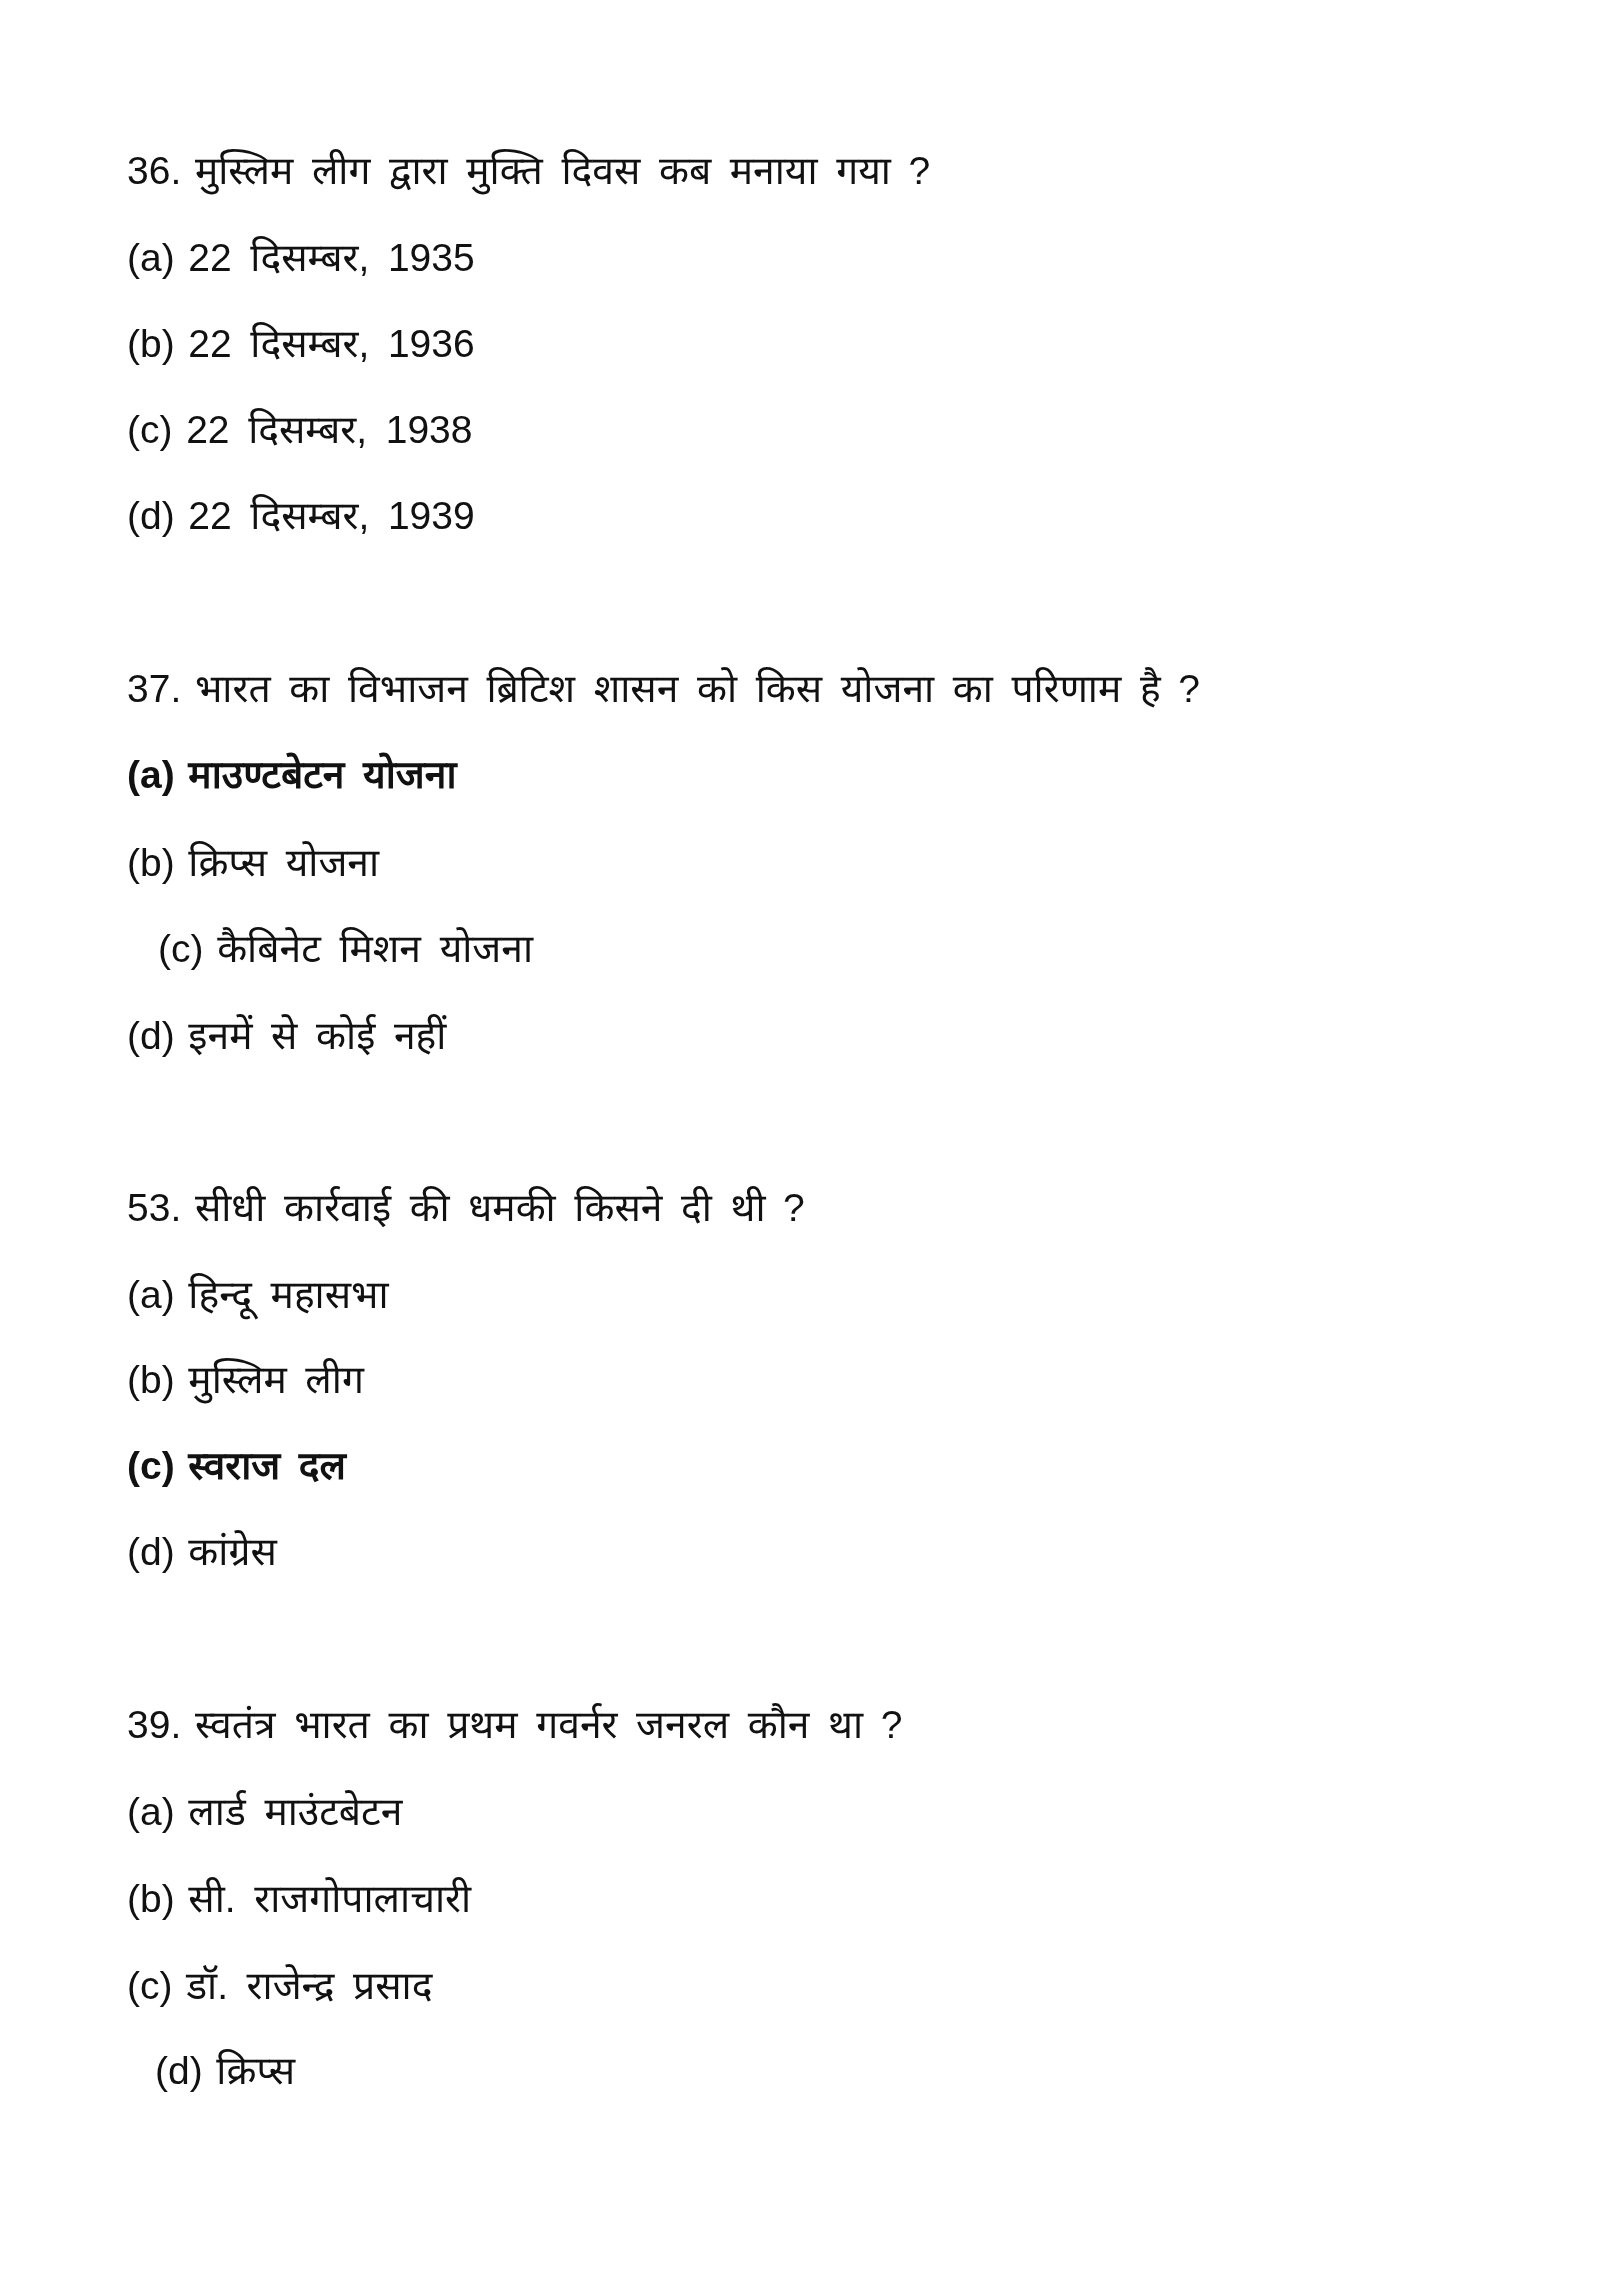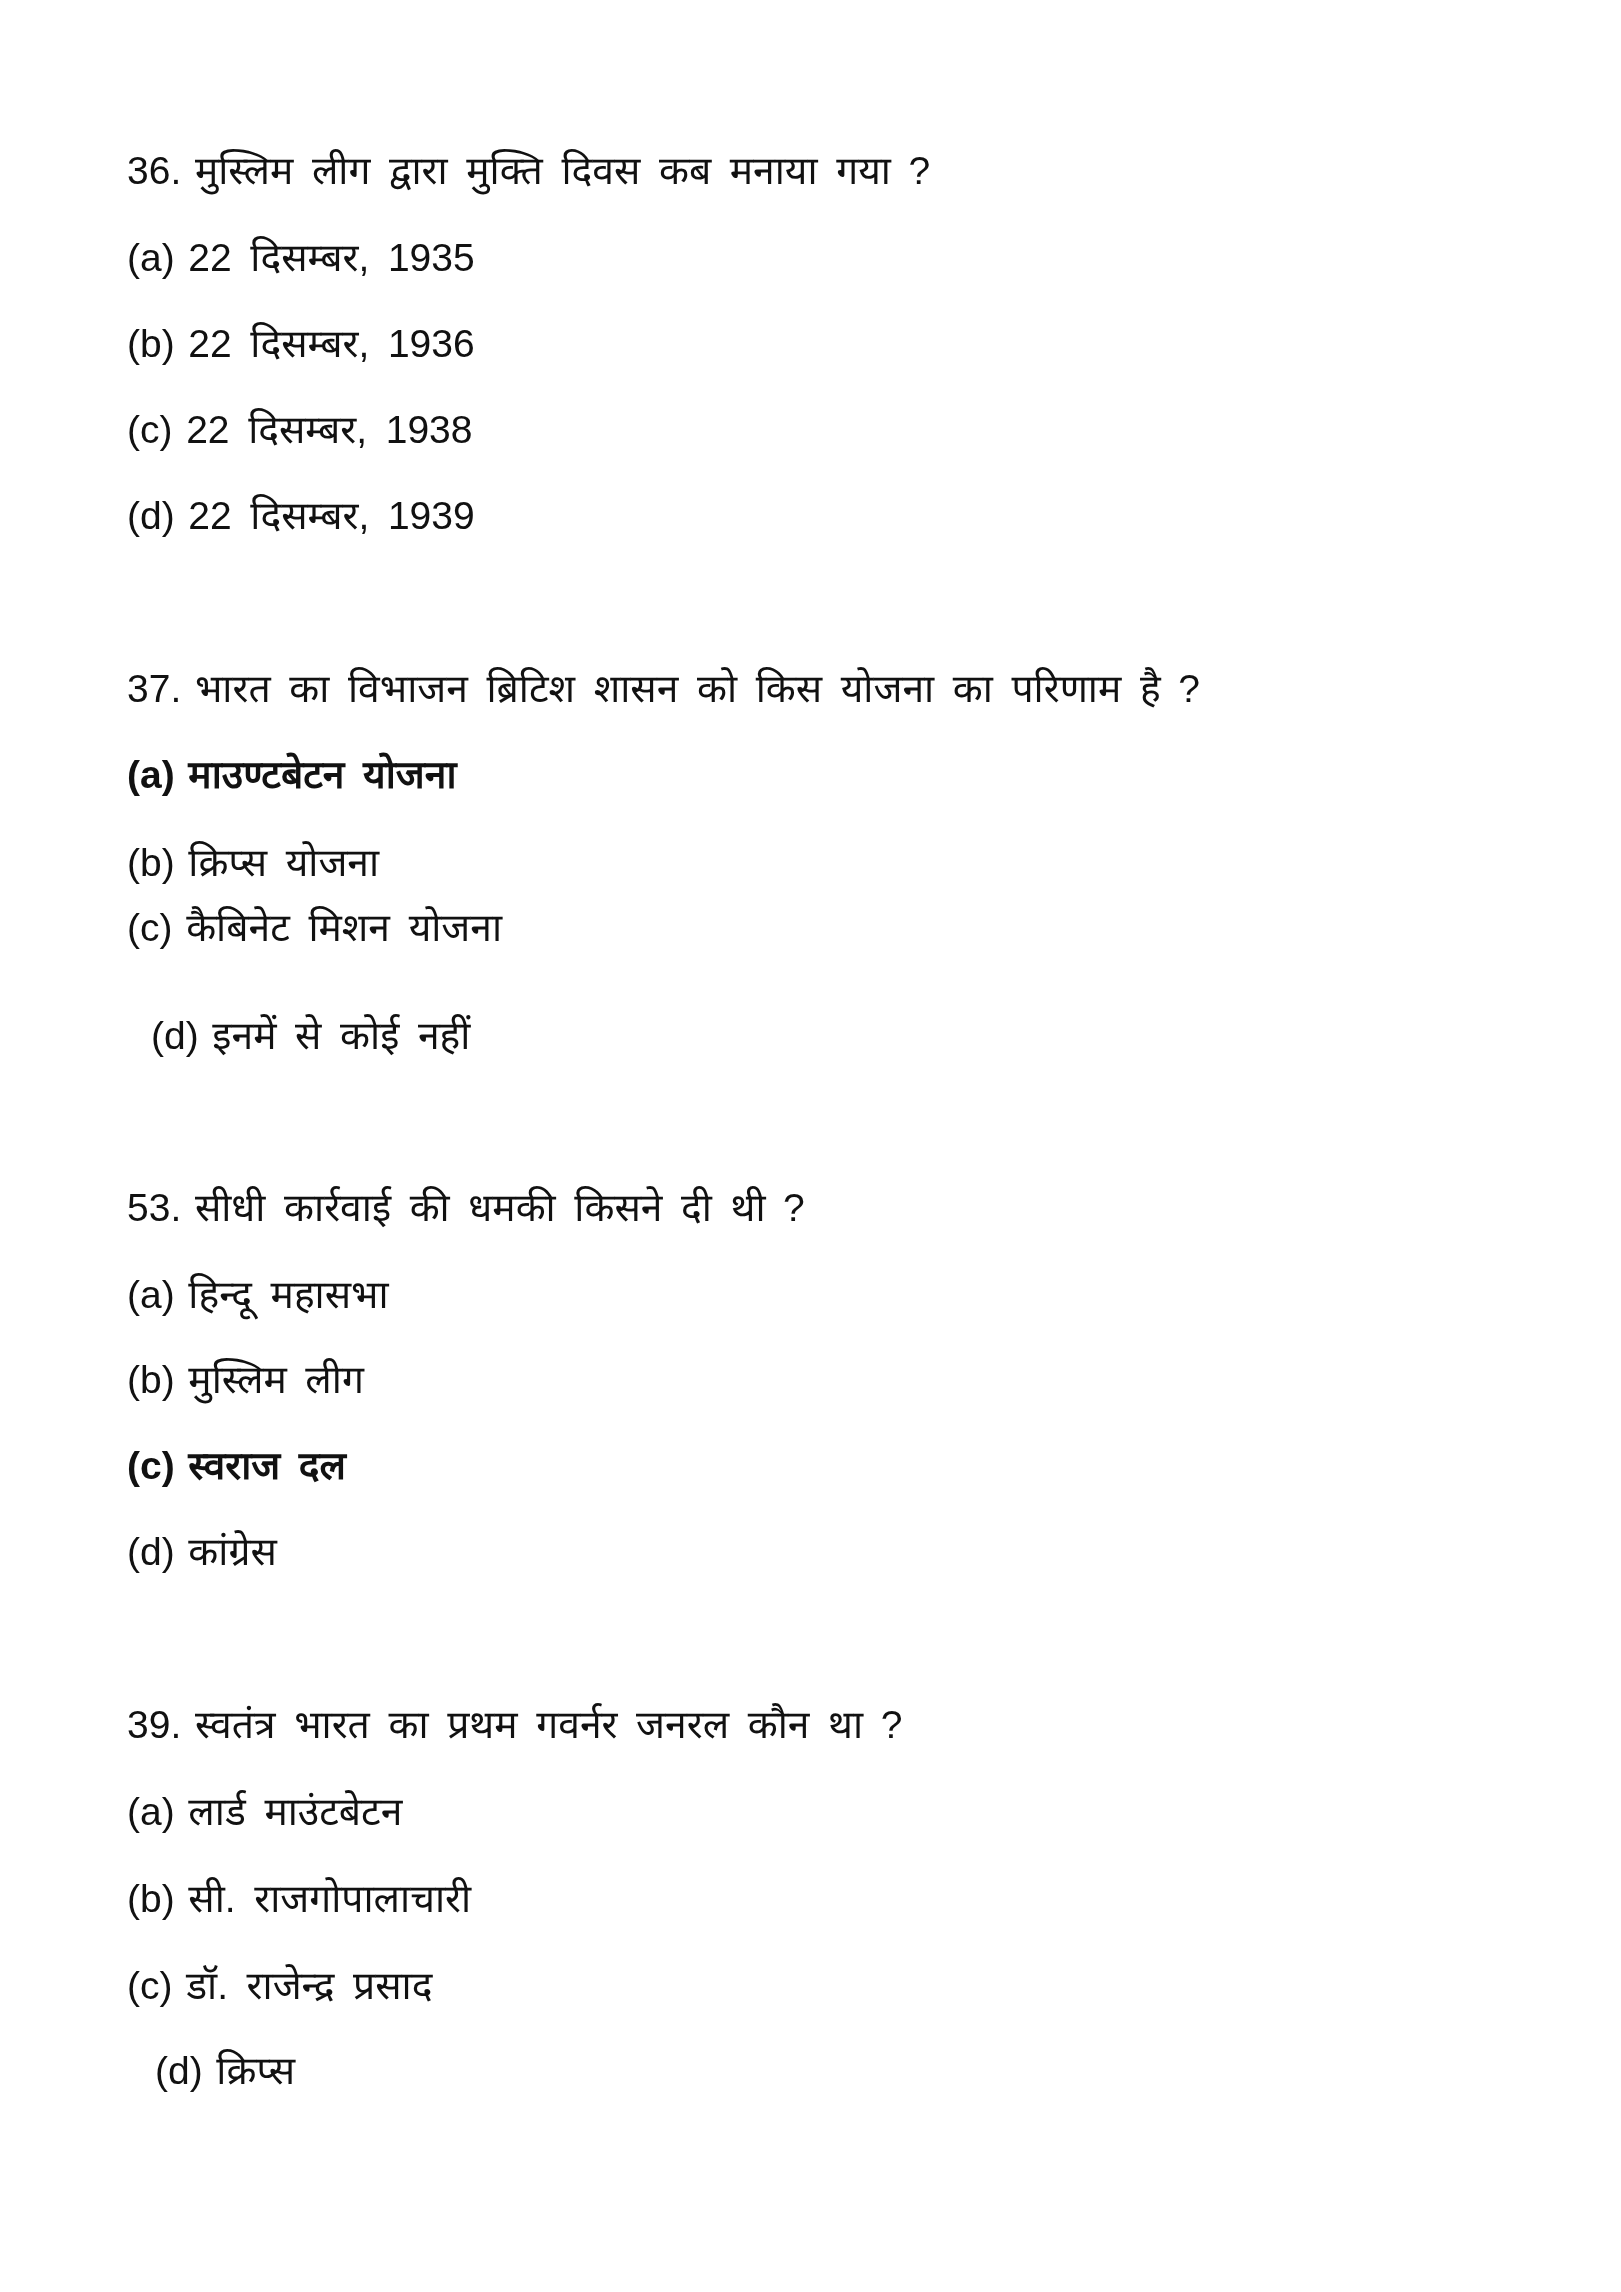--- a/index.html
+++ b/index.html
@@ -64,24 +64,24 @@
 
   <div class="line" style="top:688px;">
     <span class="qnum">37.</span><span>भारत का विभाजन ब्रिटिश शासन को किस योजना का परिणाम है</span><span class="qmark">?</span>
   </div>
   <div class="line" style="top:774px;font-weight:bold;">
     <span class="opt-label">(a)</span><span>माउण्टबेटन योजना</span>
   </div>
   <div class="line" style="top:862px;">
     <span class="opt-label">(b)</span><span>क्रिप्स योजना</span>
   </div>
-  <div class="line" style="top:927px;">
+  <div class="line" style="top:948px;margin-left:31px;">
     <span class="opt-label">(c)</span><span>कैबिनेट मिशन योजना</span>
   </div>
-  <div class="line" style="top:1035px;margin-left:24px;">
+  <div class="line" style="top:1035px;">
     <span class="opt-label">(d)</span><span>इनमें से कोई नहीं</span>
   </div>
 
   <div class="line" style="top:1207px;">
     <span class="qnum">53.</span><span>सीधी कार्रवाई की धमकी किसने दी थी</span><span class="qmark">?</span>
   </div>
   <div class="line" style="top:1294px;">
     <span class="opt-label">(a)</span><span>हिन्दू महासभा</span>
   </div>
   <div class="line" style="top:1379px;">

